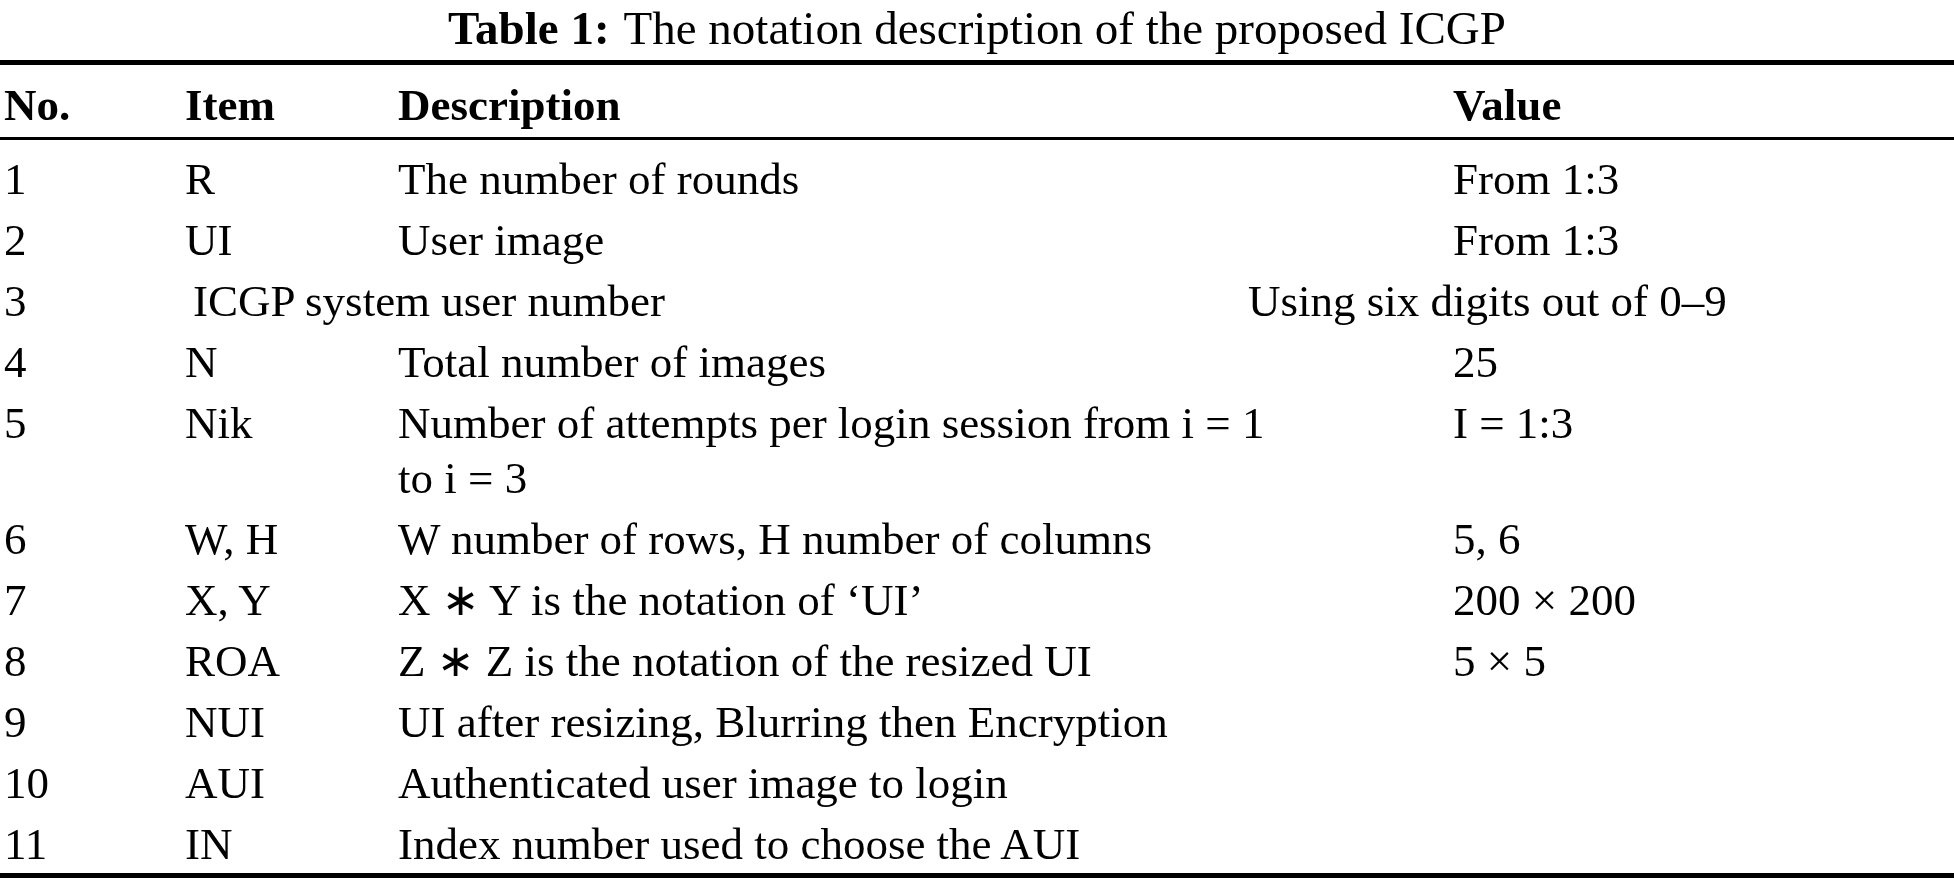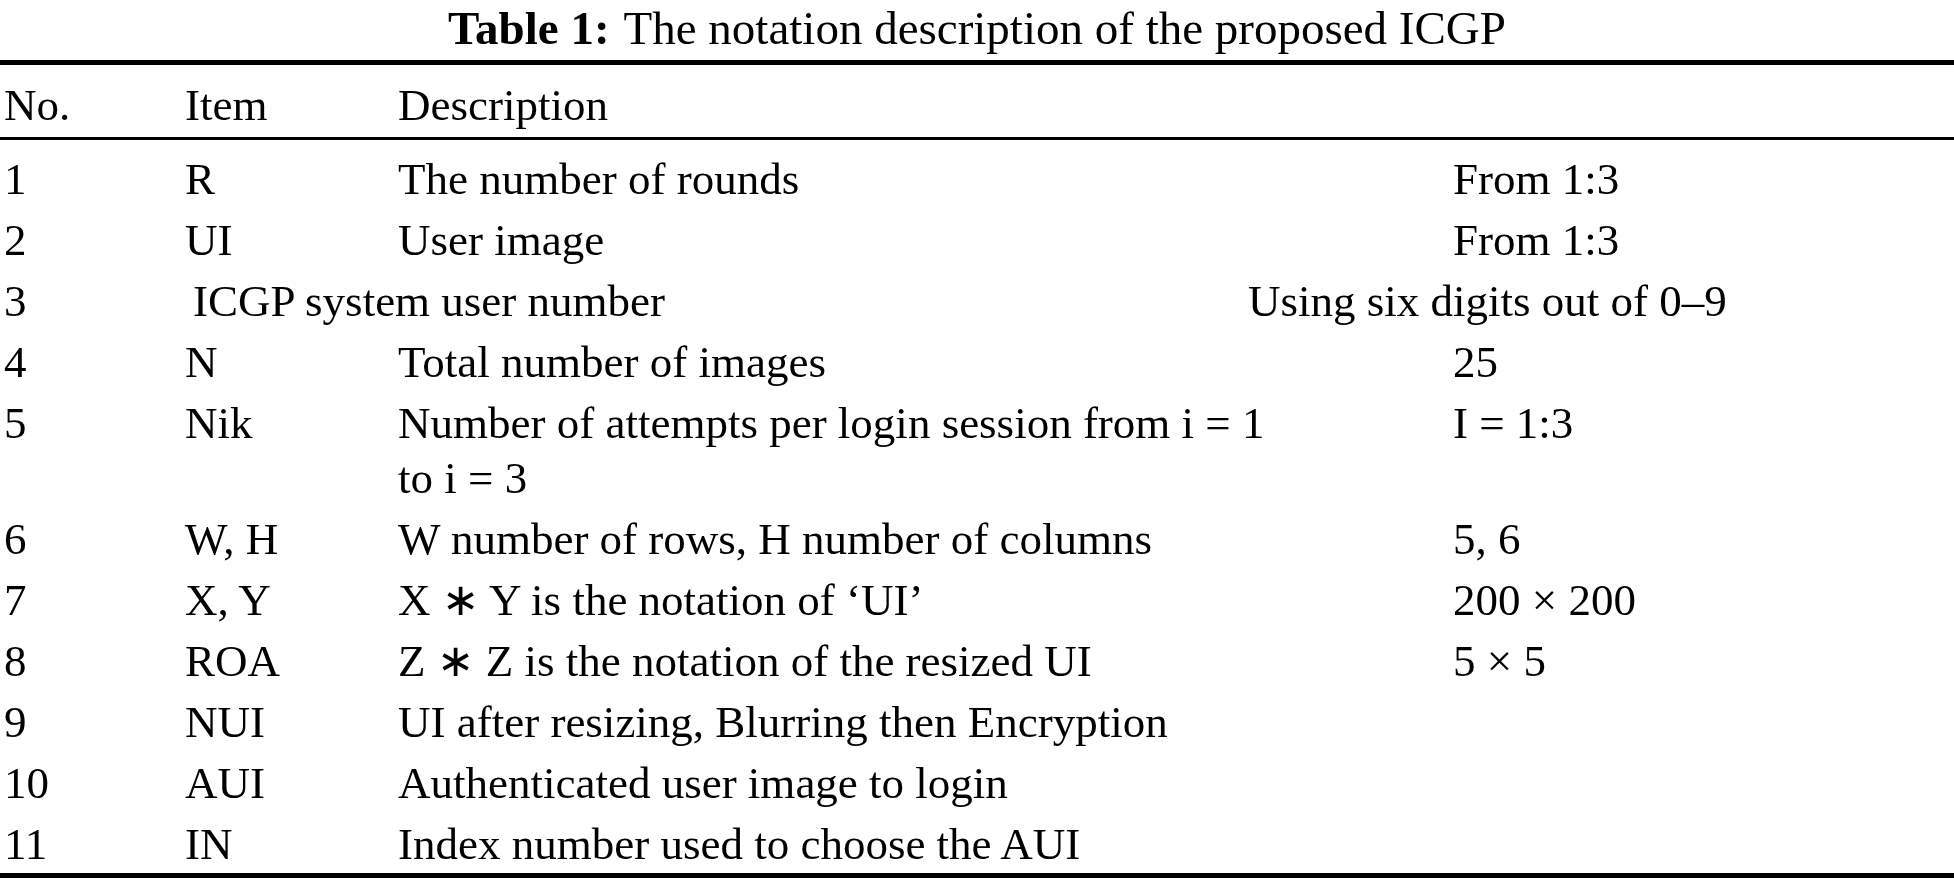--- a/index.html
+++ b/index.html
@@ -48,20 +48,21 @@
     display: flex;
     align-items: flex-start;
     font-size: 45px;
     line-height: 55px;
   }
   .hdr-row {
     position: absolute;
     top: 78px;
     left: 0;
     right: 4px;
+    font-weight: bold;
   }
   .rows {
     position: absolute;
     top: 149px;
     left: 0;
     right: 0;
   }
   .row {
     padding: 3px 0;
   }
@@ -93,20 +94,21 @@
   <div class="caption">
     <span class="cap-label">Table 1:</span><span>The notation description of the proposed ICGP</span>
   </div>
 
   <div class="rule rule-top"></div>
 
   <div class="hdr-row">
     <div class="col-no">No.</div>
     <div class="col-item">Item</div>
     <div class="col-desc">Description</div>
+    <div class="col-value">Value</div>
   </div>
 
   <div class="rule rule-mid"></div>
 
   <div class="rows">
     <div class="row">
       <div class="col-no">1</div>
       <div class="col-item">R</div>
       <div class="col-desc">The number of rounds</div>
       <div class="col-value">From 1:3</div>

